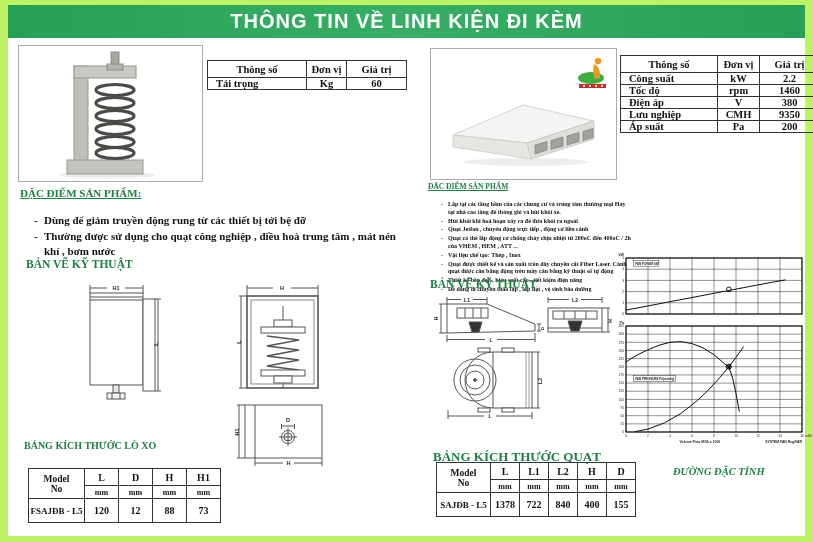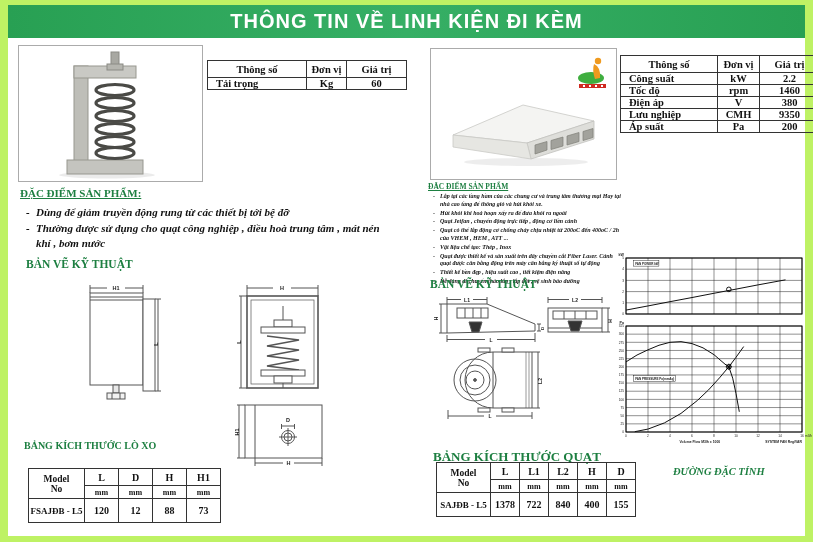--- a/index.html
+++ b/index.html
@@ -14,21 +14,21 @@
   table.spec{position:absolute;border-collapse:collapse;table-layout:fixed;font-weight:bold;color:#111;border-radius:18px;}
   table.spec th,table.spec td{border:1px solid #333;text-align:center;padding:0 2px;font-weight:bold;}
   table.spec td:first-child{text-align:left;padding-left:8px;}
   table.dim{position:absolute;border-collapse:collapse;table-layout:fixed;font-weight:bold;color:#111;text-align:center;}
   table.dim td{border:1px solid #333;padding:0 1px;}
   table.dim .unit{font-size:8px;}
   table.dim tbody[data-rows] td{height:23px;font-size:10px;}
   table.dim tbody[data-rows] td:first-child{font-size:9px;}
   .green{color:#1d7f41;font-weight:bold;}
   .uline{text-decoration:underline;text-align:center;}
-  ul.feat{position:absolute;margin:0;padding:0;list-style:none;font-weight:bold;color:#111;font-style:italic;}
+  ul.feat{position:absolute;margin:8px;padding:0;list-style:none;font-weight:bold;color:#111;}
   ul.feat li{position:relative;padding-left:12px;margin-bottom:1px;}
   ul.feat li::before{content:"-";position:absolute;left:2px;}
   ul.feat.small li{padding-left:8px;margin-bottom:1px;}
   ul.feat.small li::before{left:1px;}
   svg text{font-family:"Liberation Sans",sans-serif;fill:#222;}
   .dimlabel{font-size:5.5px;font-weight:bold;}
 </style>
 </head>
 <body>
 

